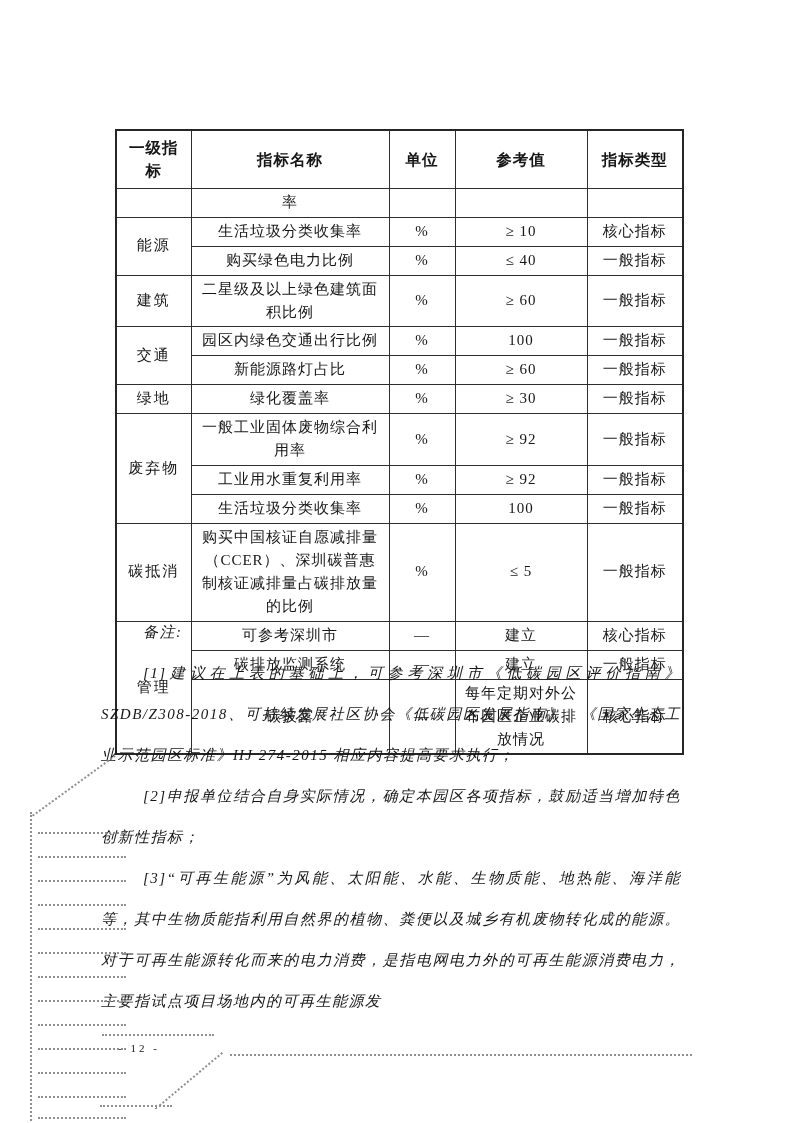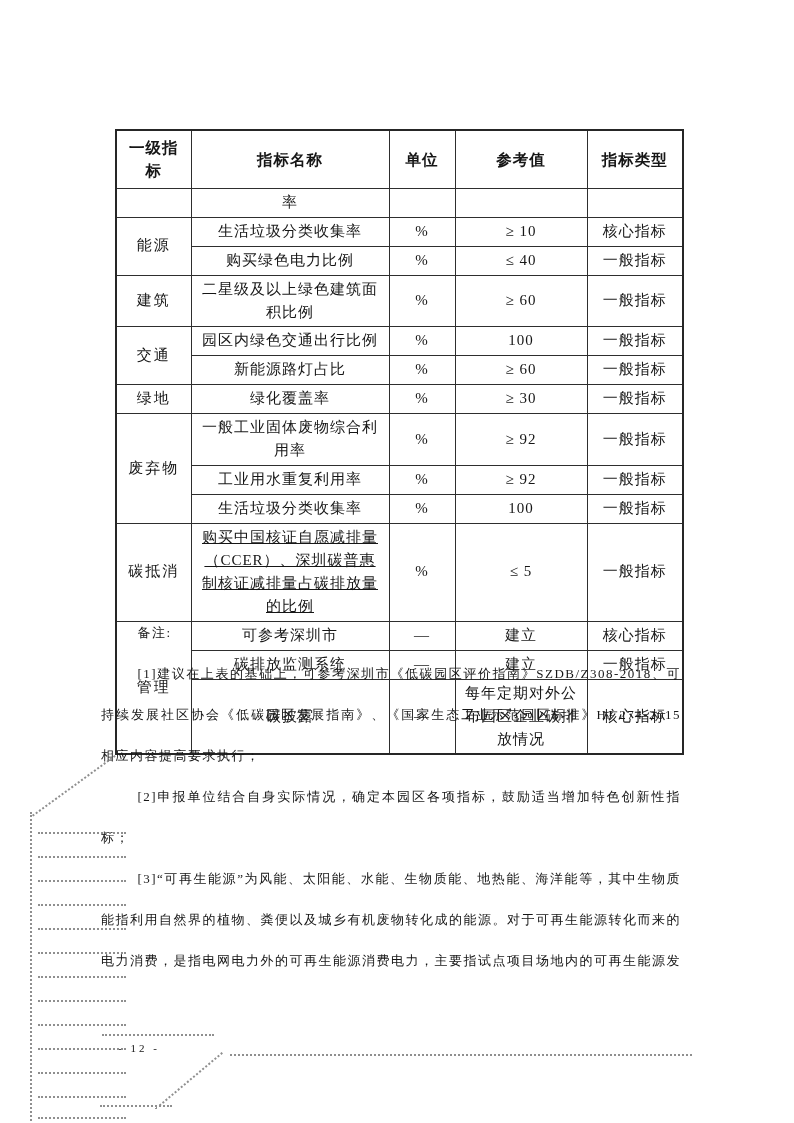--- a/index.html
+++ b/index.html
@@ -38,31 +38,32 @@
     font-size: 15.5px;
     padding: 5px 6px;
     line-height: 1.5;
   }
   table.indicator td {
     padding: 2px 5px;
     line-height: 1.55;
     height: 24px;
   }
   td.cell-category { letter-spacing: 2px; }
-  td.row-tall { padding-top: 9px; padding-bottom: 9px; text-decoration: underline; }
+  td.row-tall { padding-top: 9px; padding-bottom: 9px; }
 
   
   .notes {
     position: absolute;
     left: 101px; top: 612px;
     width: 580px;
-    font-size: 13px;
+    font-size: 15px;
     line-height: 41px;
     letter-spacing: 1.5px;
     text-align: justify;
+    font-style: italic;
   }
   .notes p { margin: 0; text-indent: 2.8em; }
 
   
   .page-number {
     position: absolute;
     left: 118px; top: 1042px;
     font-size: 11px;
     letter-spacing: 3px;
   }

